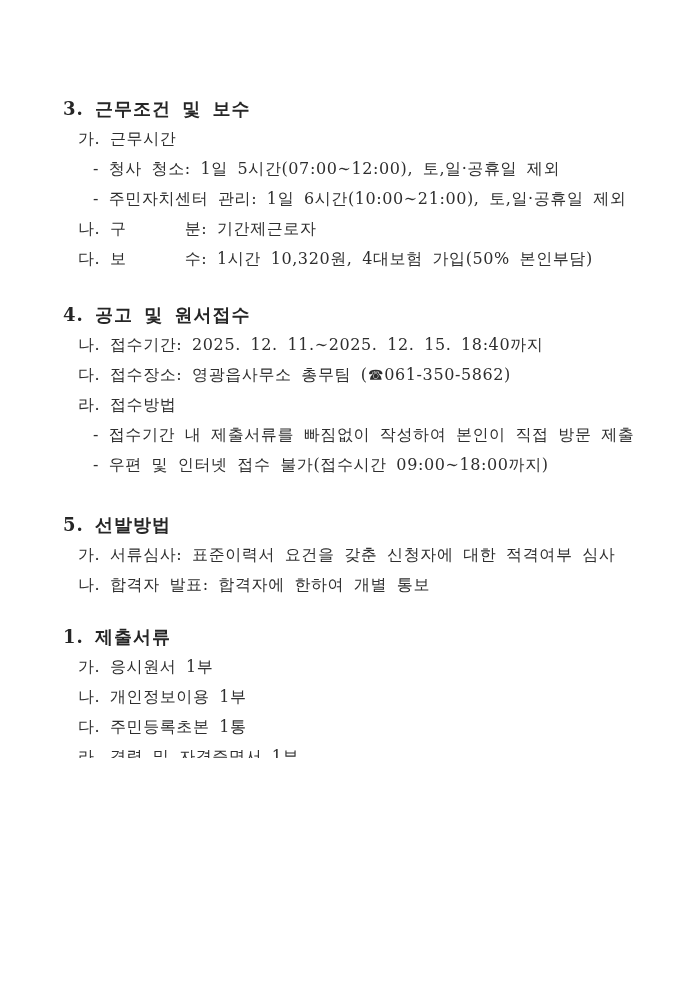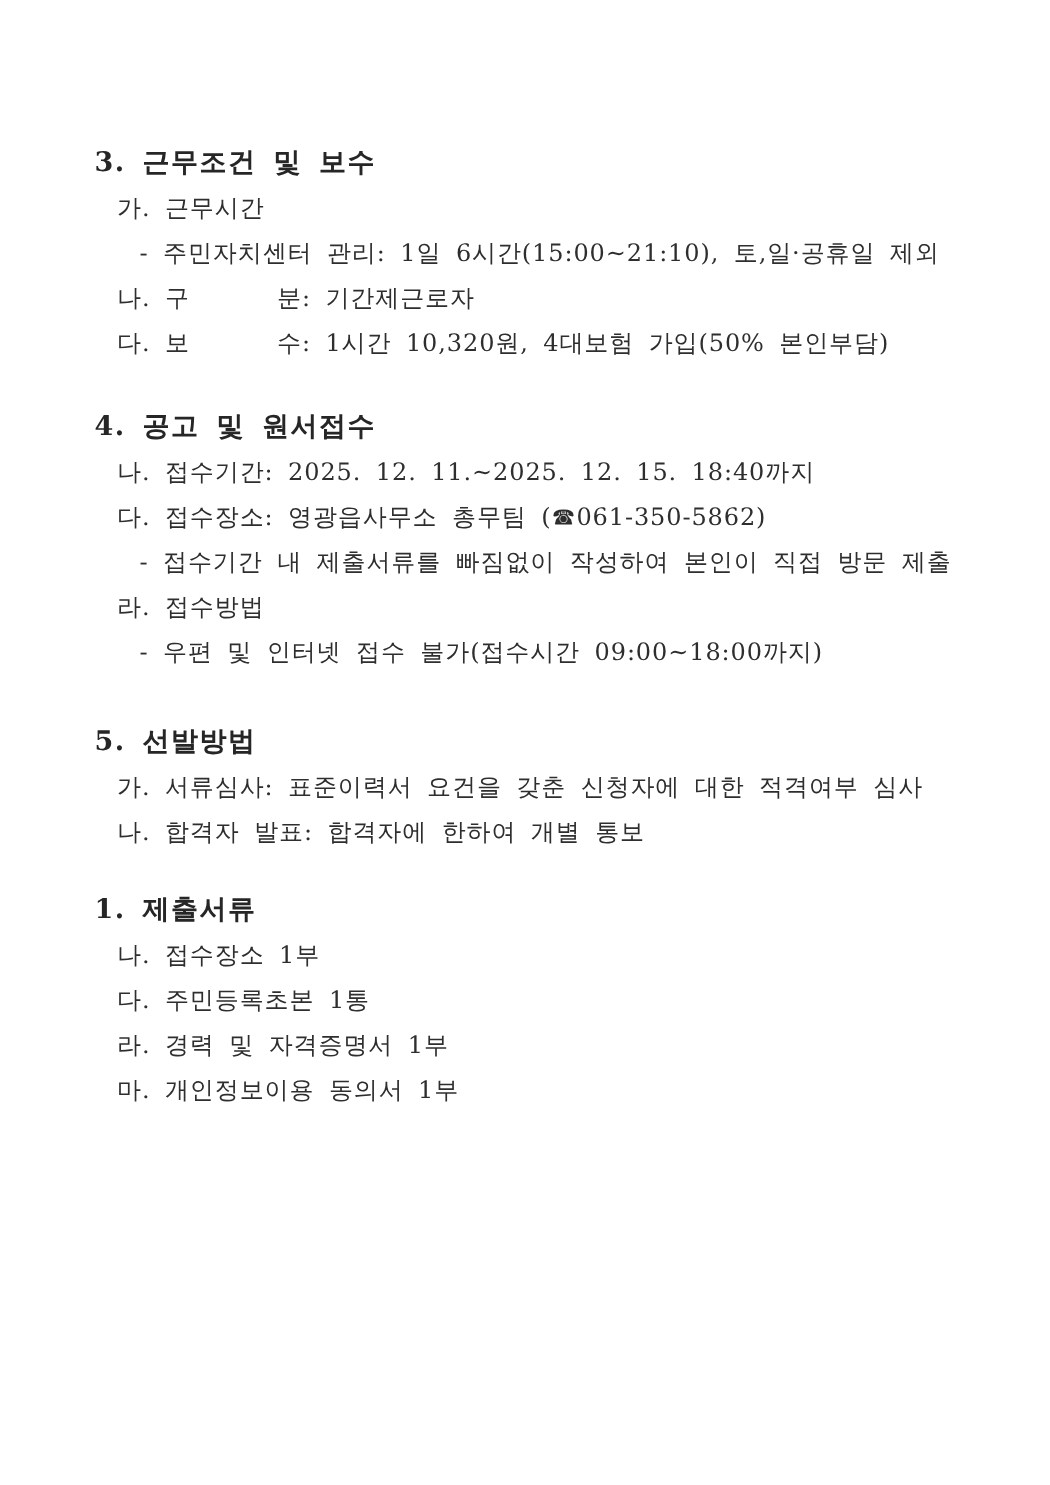--- a/index.html
+++ b/index.html
@@ -40,42 +40,44 @@
 </style>
 </head>
 <body>
 
 <div class="page">
   <div class="content">
 
     <div class="section">
       <div class="line heading">3. 근무조건 및 보수</div>
       <div class="line l1">가. 근무시간</div>
-      <div class="line l2">- 주민자치센터 관리: 1일 6시간(15:00∼21:10), 토,일·공휴일 제외</div>
+      <div class="line l2">- 청사 청소: 1일 5시간(07:00∼12:00), 토,일·공휴일 제외</div>
+      <div class="line l2">- 주민자치센터 관리: 1일 6시간(10:00∼21:00), 토,일·공휴일 제외</div>
       <div class="line l1">나. 구      분: 기간제근로자</div>
       <div class="line l1">다. 보      수: 1시간 10,320원, 4대보험 가입(50% 본인부담)</div>
     </div>
 
     <div class="section gap-a">
       <div class="line heading">4. 공고 및 원서접수</div>
       <div class="line l1">나. 접수기간: 2025. 12. 11.∼2025. 12. 15. 18:40까지</div>
       <div class="line l1">다. 접수장소: 영광읍사무소 총무팀 (☎061-350-5862)</div>
+      <div class="line l1">라. 접수방법</div>
       <div class="line l2">- 접수기간 내 제출서류를 빠짐없이 작성하여 본인이 직접 방문 제출</div>
-      <div class="line l1">라. 접수방법</div>
       <div class="line l2">- 우편 및 인터넷 접수 불가(접수시간 09:00∼18:00까지)</div>
     </div>
 
     <div class="section gap-b">
       <div class="line heading">5. 선발방법</div>
       <div class="line l1">가. 서류심사: 표준이력서 요건을 갖춘 신청자에 대한 적격여부 심사</div>
       <div class="line l1">나. 합격자 발표: 합격자에 한하여 개별 통보</div>
     </div>
 
     <div class="section gap-c">
       <div class="line heading">1. 제출서류</div>
-      <div class="line l1">나. 접수장소 1부</div>
+      <div class="line l1">가. 응시원서 1부</div>
+      <div class="line l1">나. 개인정보이용 1부</div>
       <div class="line l1">다. 주민등록초본 1통</div>
       <div class="line l1">라. 경력 및 자격증명서 1부</div>
       <div class="line l1">마. 개인정보이용 동의서 1부</div>
     </div>
 
   </div>
 </div>
 
 </body></html>

